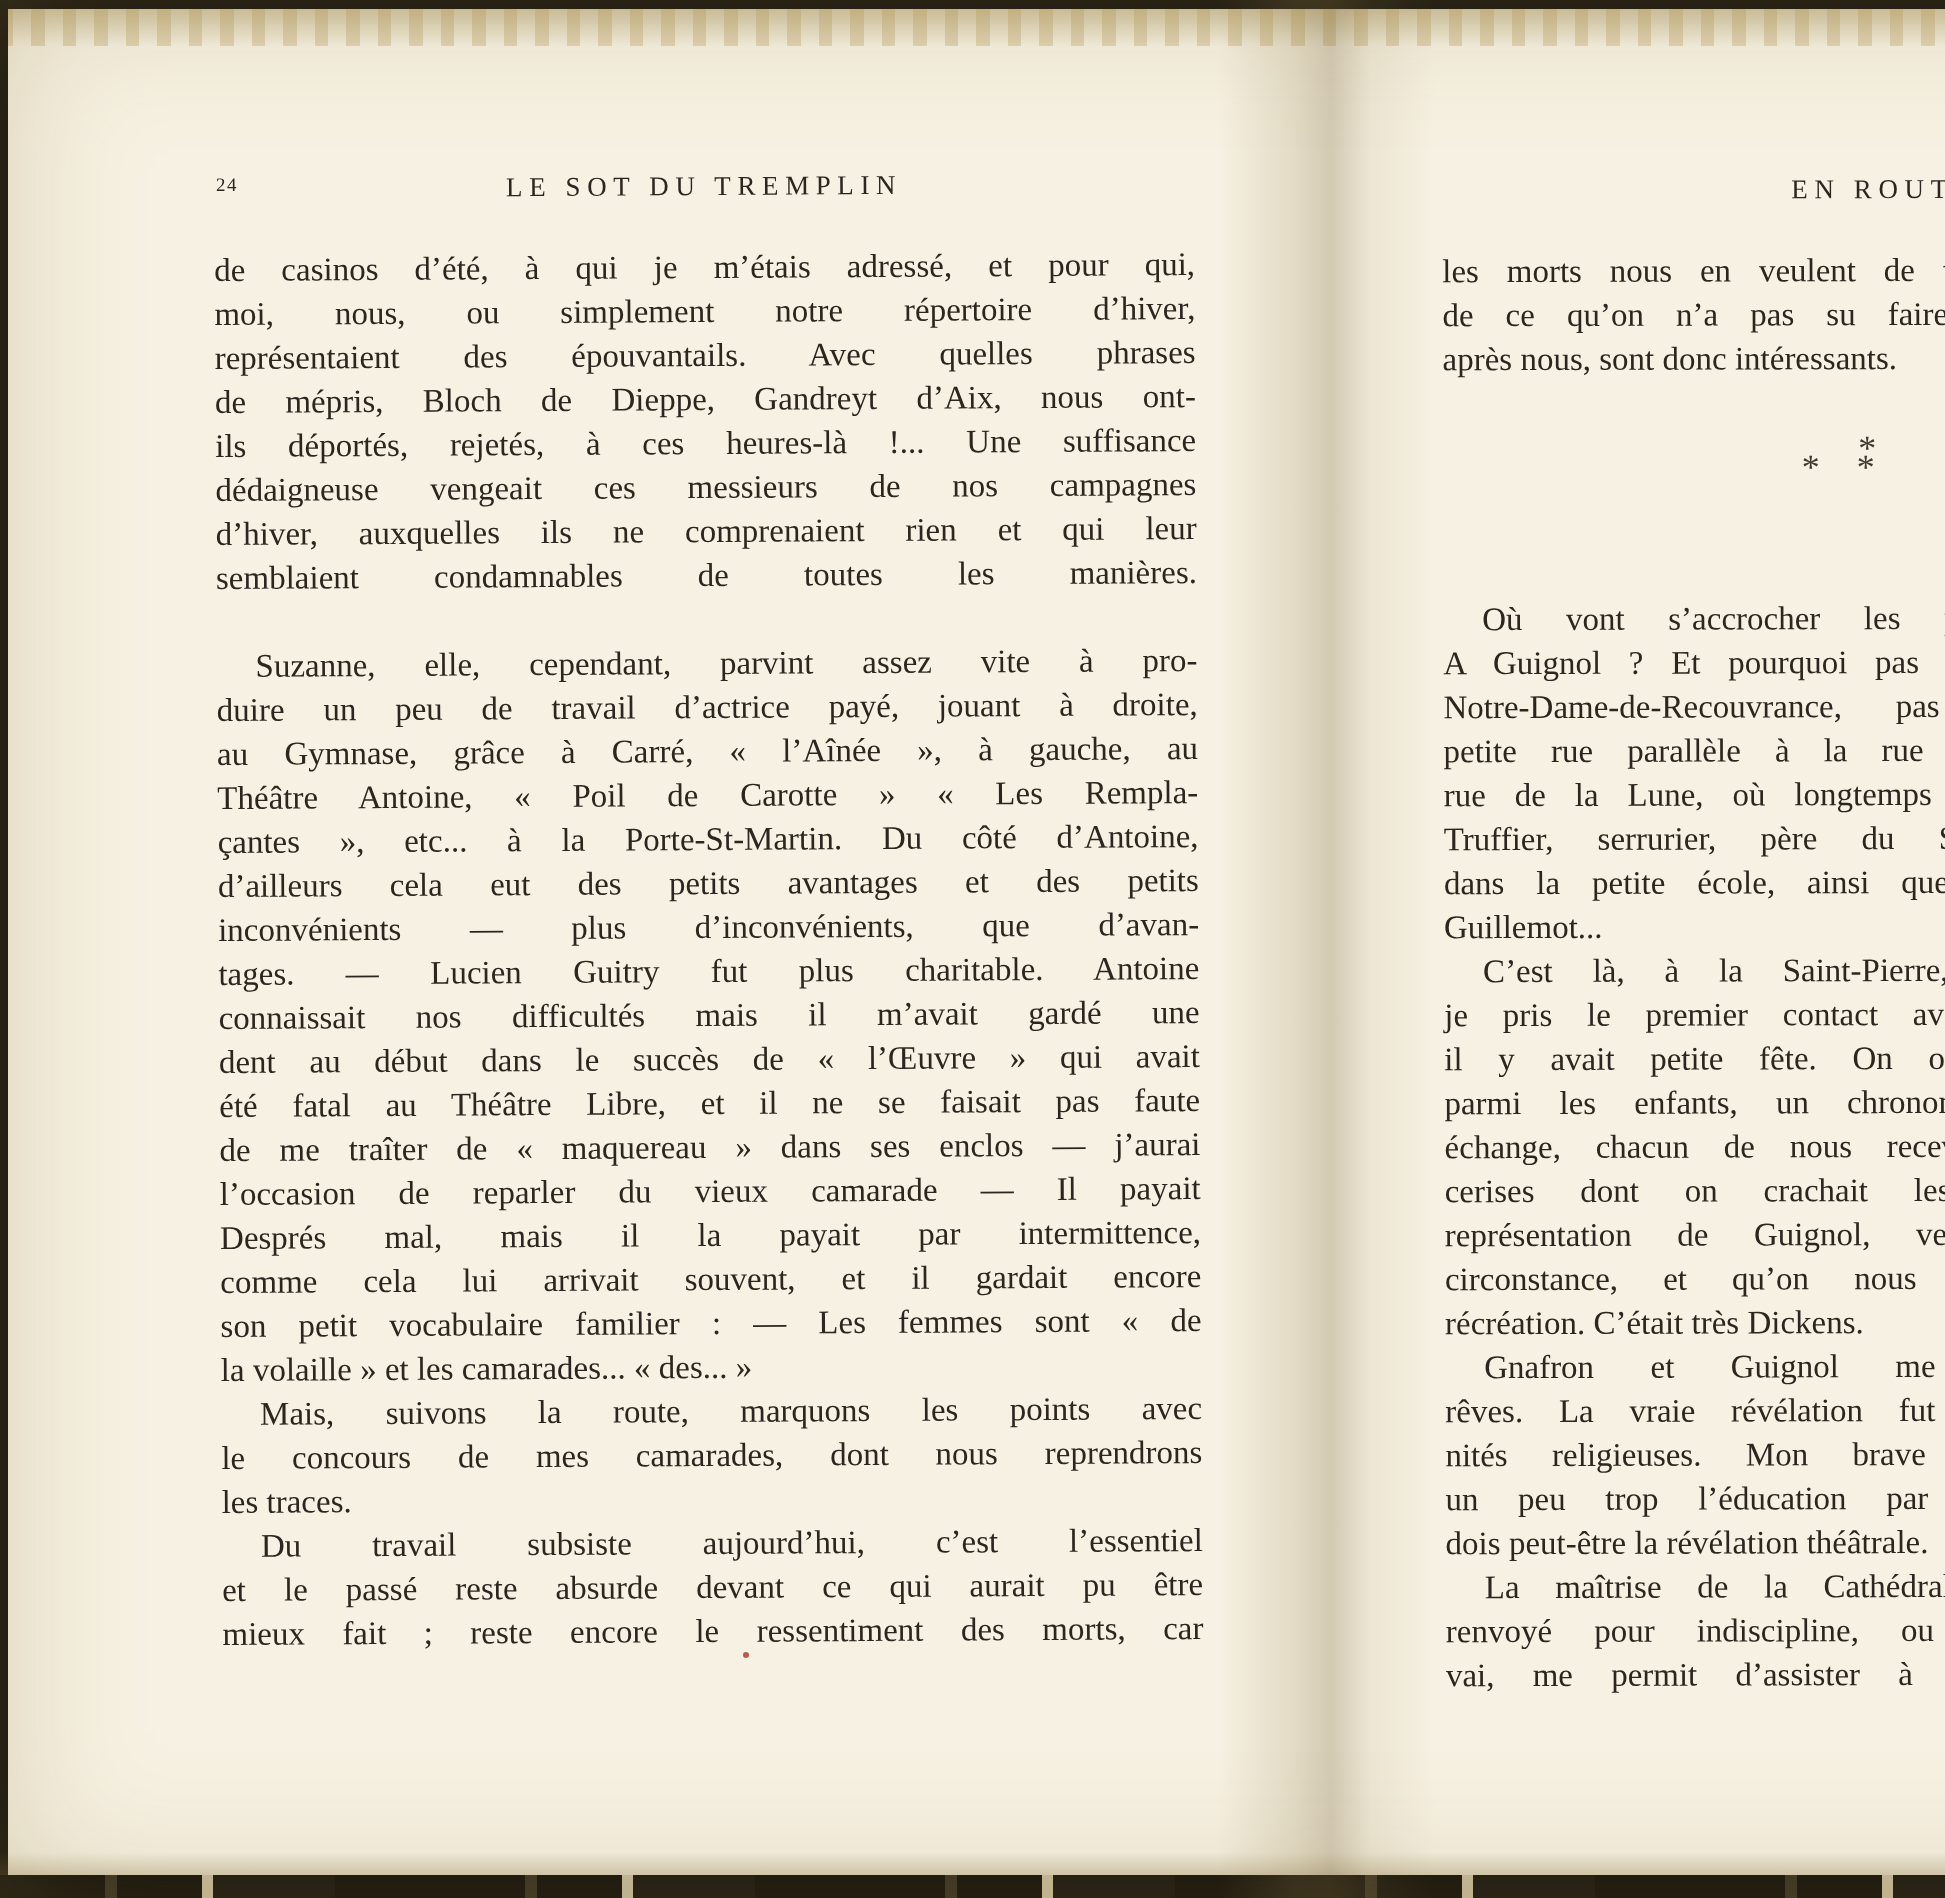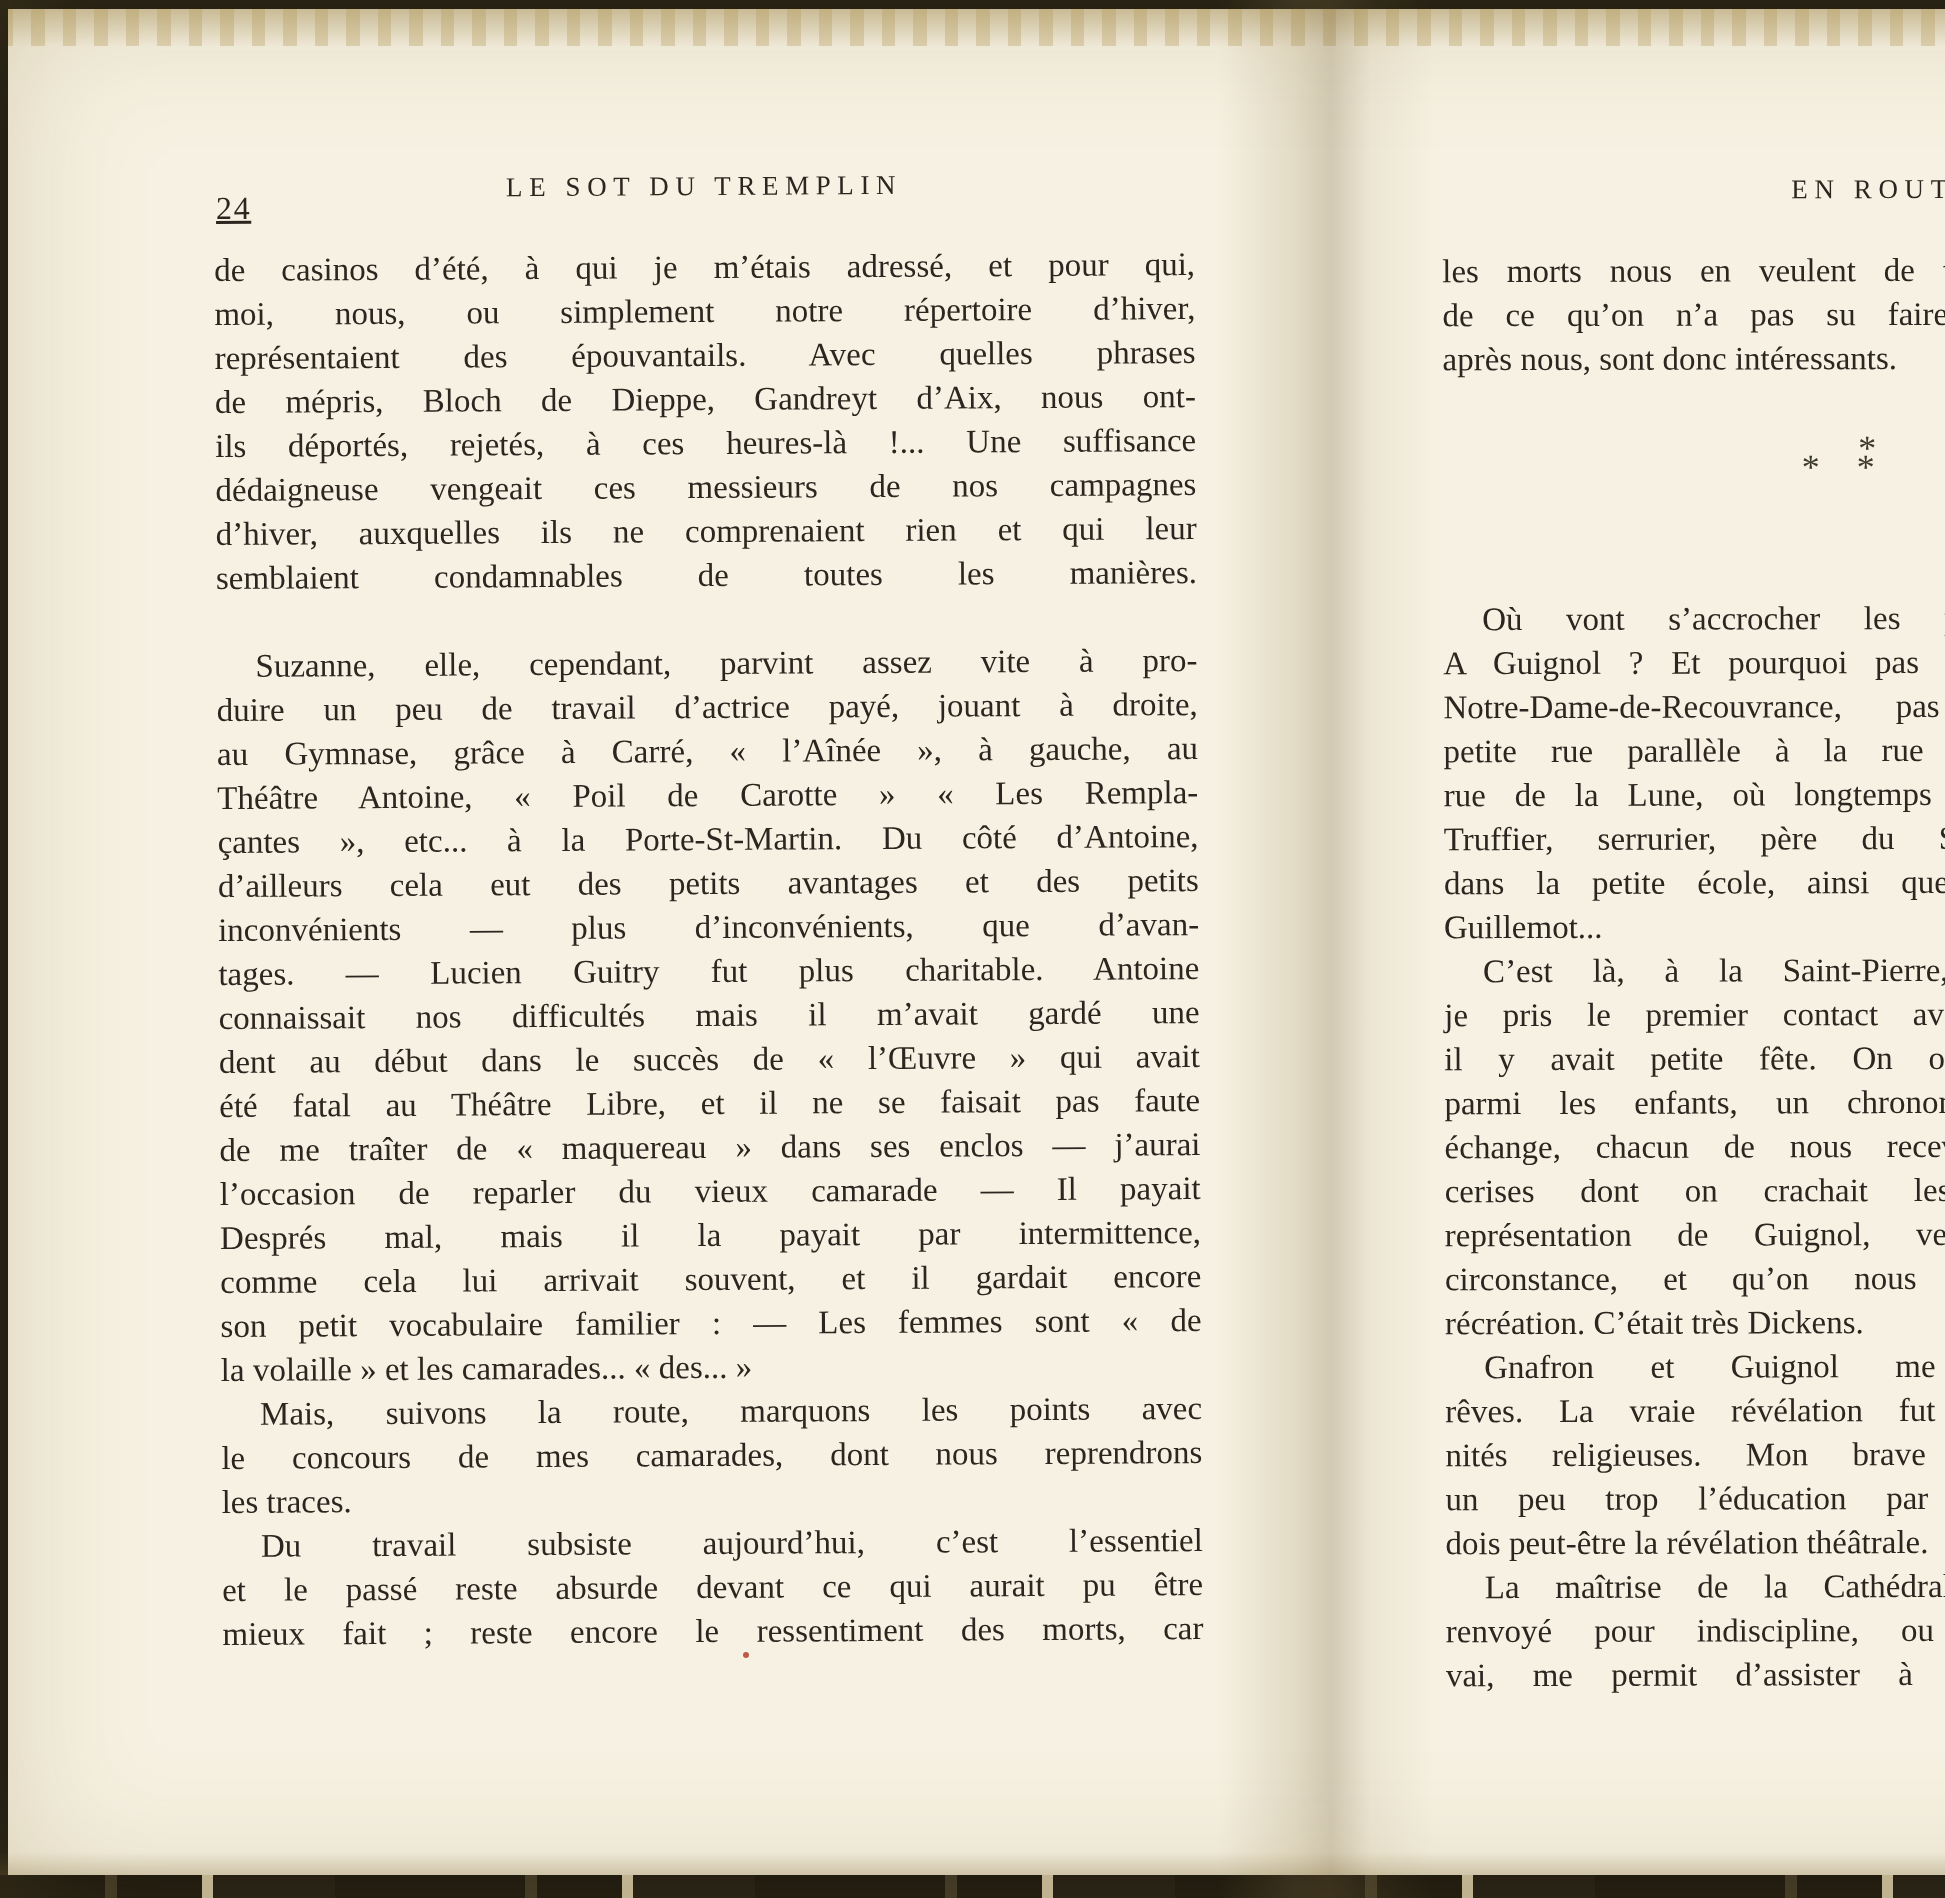--- a/index.html
+++ b/index.html
@@ -35,21 +35,21 @@
   }
   .vignette{position:absolute;inset:0;pointer-events:none;
     box-shadow:inset 0 0 140px rgba(150,125,65,.30);}
   .speck{position:absolute;border-radius:50%;}
 
   
   .page{position:absolute;color:#2d2620;}
   .page-left{left:218px;top:171px;width:981px;transform:rotate(-.35deg);}
   .page-right{left:1444px;top:174px;width:953px;transform:rotate(-.15deg);}
   .header{position:relative;height:74px;}
-  .pagenum{position:absolute;top:16px;font-size:32px;letter-spacing:1.6px;text-decoration:underline;}
+  .pagenum{position:absolute;top:0;font-size:19px;letter-spacing:1.6px;}
   .pagenum.pn-left{left:2.3px;}
   .running-title{position:absolute;left:0;right:0;top:0;text-align:center;
     font-size:27px;letter-spacing:6.6px;white-space:nowrap;}
   .body-text{position:relative;}
   .para{position:relative;}
   .para.gap-before{margin-top:44px;}
   .line{height:44px;line-height:44px;font-size:33px;
     text-align:justify;text-align-last:justify;white-space:nowrap;}
   .line.para-end{text-align-last:left;}
   .line.indent{text-indent:39px;}

